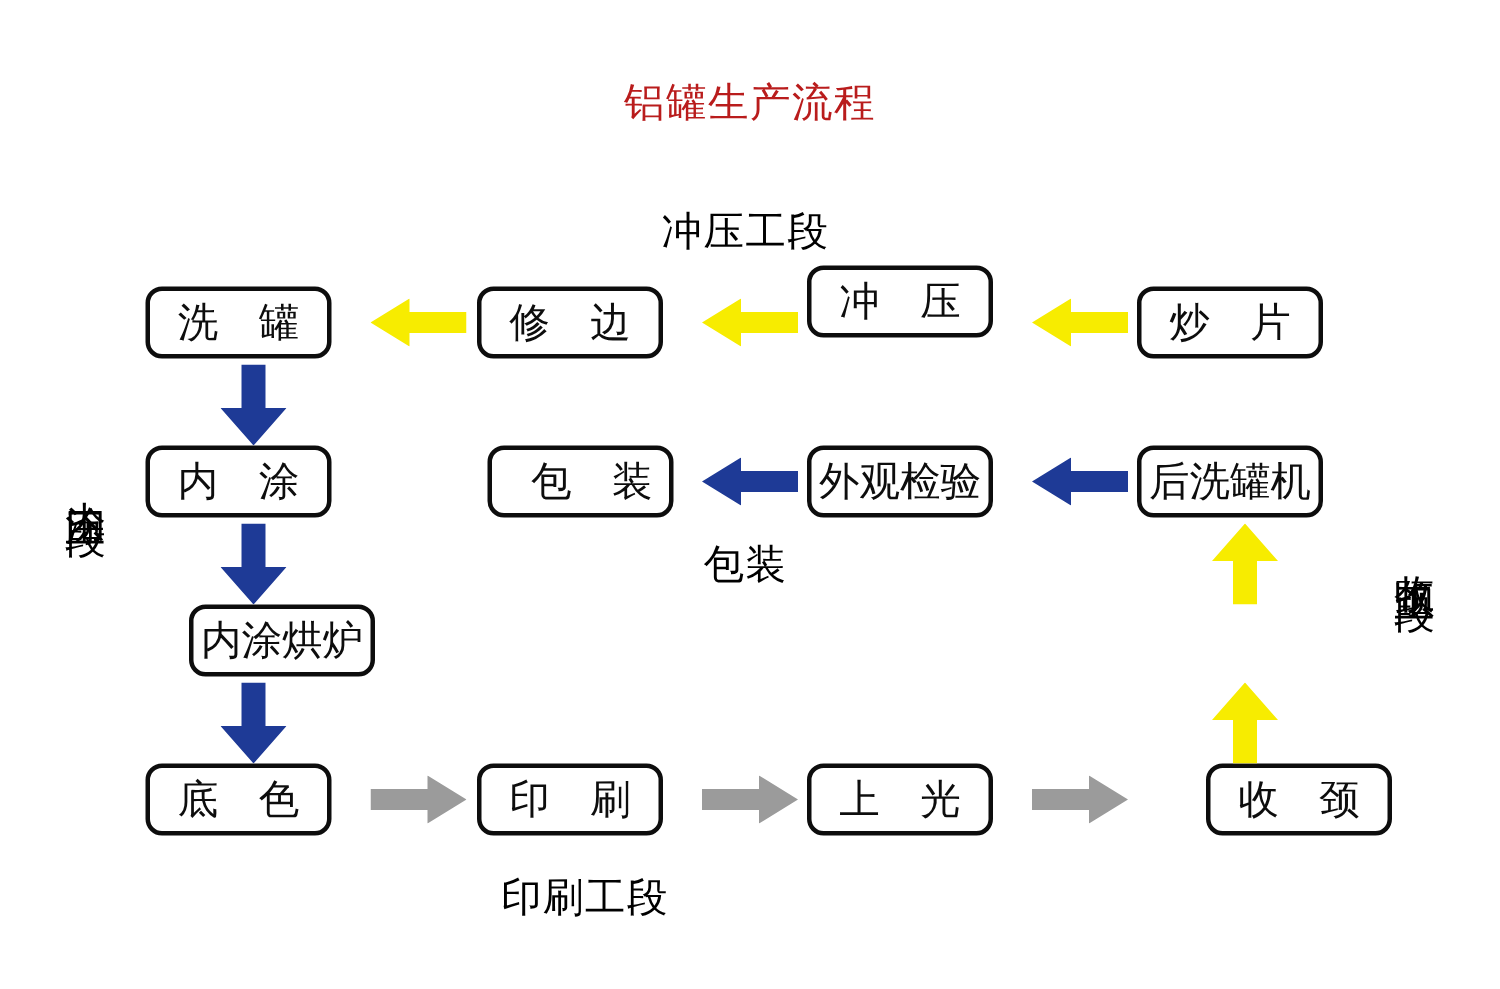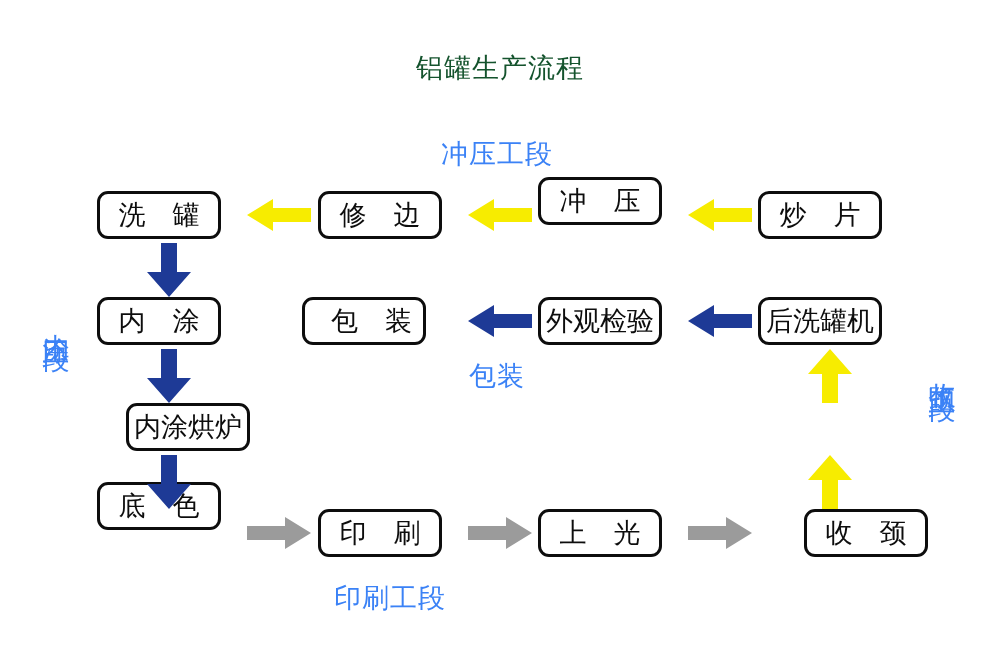--- a/index.html
+++ b/index.html
@@ -5,25 +5,25 @@
   html,body{margin:0;padding:0;background:#ffffff;}
   .canvas{
     position:relative;
     width:1000px;height:659px;
     background:#ffffff;
     font-family:"DejaVu Sans","Liberation Sans",sans-serif;
     overflow:hidden;
   }
   .title{
     position:absolute;left:500px;top:50px;transform:translateX(-50%);
-    font-size:27px;color:#14532d;white-space:nowrap;letter-spacing:1px;
+    font-size:27px;color:#b91c1c;white-space:nowrap;letter-spacing:1px;
   }
   .section-label{
     position:absolute;transform:translateX(-50%);
-    font-size:27px;color:#3b82f6;white-space:nowrap;letter-spacing:1px;
+    font-size:27px;color:#000000;white-space:nowrap;letter-spacing:1px;
   }
   .section-label.vertical{
     transform:none;
     writing-mode:vertical-rl;text-orientation:upright;
     letter-spacing:4px;
   }
   .node{
     position:absolute;width:124px;height:48px;
     background:#ffffff;border:3px solid #0d0d0d;border-radius:11px;
     display:flex;align-items:center;justify-content:center;
@@ -43,27 +43,27 @@
   <div class="section-label" style="left:390px;top:580px;">印刷工段</div>
   <div class="section-label vertical" style="left:38px;top:312px;">内涂工段</div>
   <div class="section-label vertical" style="left:924px;top:362px;">收颈工段</div>
 
   <div class="node" style="left:97px;top:191px;">洗　罐</div>
   <div class="node" style="left:318px;top:191px;">修　边</div>
   <div class="node" style="left:538px;top:177px;">冲　压</div>
   <div class="node" style="left:758px;top:191px;">炒　片</div>
 
   <div class="node" style="left:97px;top:297px;">内　涂</div>
-  <div class="node" style="left:302px;top:297px;padding-left:15px;">包　装</div>
+  <div class="node" style="left:325px;top:297px;padding-left:15px;">包　装</div>
   <div class="node" style="left:538px;top:297px;">外观检验</div>
   <div class="node" style="left:758px;top:297px;">后洗罐机</div>
 
   <div class="node" style="left:97px;top:403px;margin-left:29px;">内涂烘炉</div>
 
-  <div class="node" style="left:97px;top:482px;">底　色</div>
+  <div class="node" style="left:97px;top:509px;">底　色</div>
   <div class="node" style="left:318px;top:509px;">印　刷</div>
   <div class="node" style="left:538px;top:509px;">上　光</div>
   <div class="node" style="left:758px;top:509px;margin-left:46px;">收　颈</div>
 
   <svg class="arrow" style="left:247px;top:199px;" width="64" height="32" viewBox="0 0 64 32">
     <polygon points="0,16 26,0 26,9 64,9 64,23 26,23 26,32" fill="#F7EC00"></polygon>
   </svg>
   <svg class="arrow" style="left:468px;top:199px;" width="64" height="32" viewBox="0 0 64 32">
     <polygon points="0,16 26,0 26,9 64,9 64,23 26,23 26,32" fill="#F7EC00"></polygon>
   </svg>

